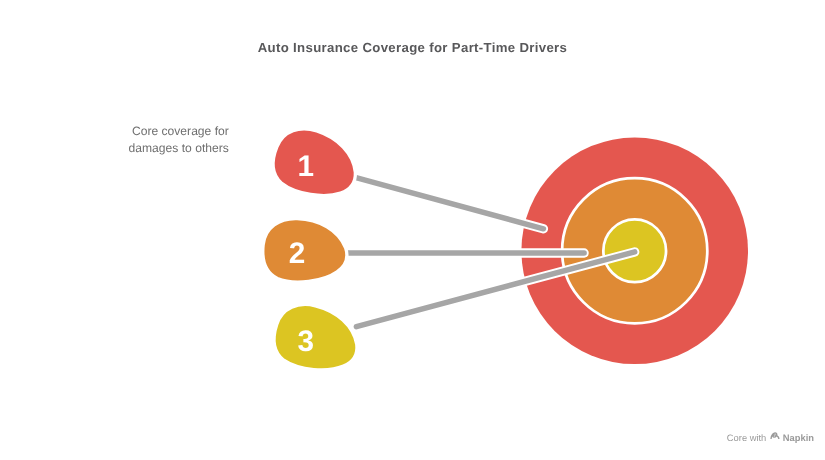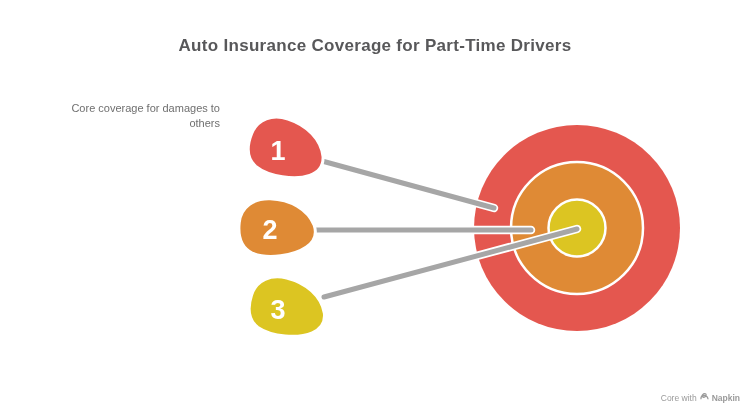--- a/index.html
+++ b/index.html
@@ -1,23 +1,23 @@
 <!DOCTYPE html>
 <html><head>
 <meta charset="utf-8">
 <style>
   html,body{margin:0;padding:0;background:#fff;}
   .canvas{position:relative;width:750px;height:418px;background:#ffffff;overflow:hidden;
           font-family:"Liberation Sans",sans-serif;}
   .title{position:absolute;top:36px;left:0;width:100%;margin:0;text-align:center;
-         font-size:17px;font-weight:bold;letter-spacing:.3px;}
+         font-size:12px;font-weight:bold;letter-spacing:.3px;}
   .diagram{position:absolute;top:0;left:0;}
   .label-block{position:absolute;width:150px;text-align:right;}
   .label-heading{font-size:13.5px;font-weight:bold;line-height:17px;margin:0 0 10px 0;}
-  .label-desc{font-size:11px;line-height:15px;margin:0;}
+  .label-desc{font-size:11px;line-height:15px;margin:12px;}
   .num{fill:#ffffff;font-size:27px;font-weight:bold;text-anchor:middle;
        font-family:"Liberation Sans",sans-serif;}
   .casing{stroke:#ffffff;stroke-width:8.5;fill:none;stroke-linecap:round;}
   .core{stroke-width:5;fill:none;stroke-linecap:round;}
   .blob{stroke:#ffffff;stroke-width:3;}
   .ringed{stroke:#ffffff;stroke-width:2.5;}
   .footer{position:absolute;top:392px;right:10px;display:flex;align-items:center;gap:3px;
           font-size:8.5px;color:#9A9A9A;}
   .footer .brand{font-weight:bold;}
 </style>

